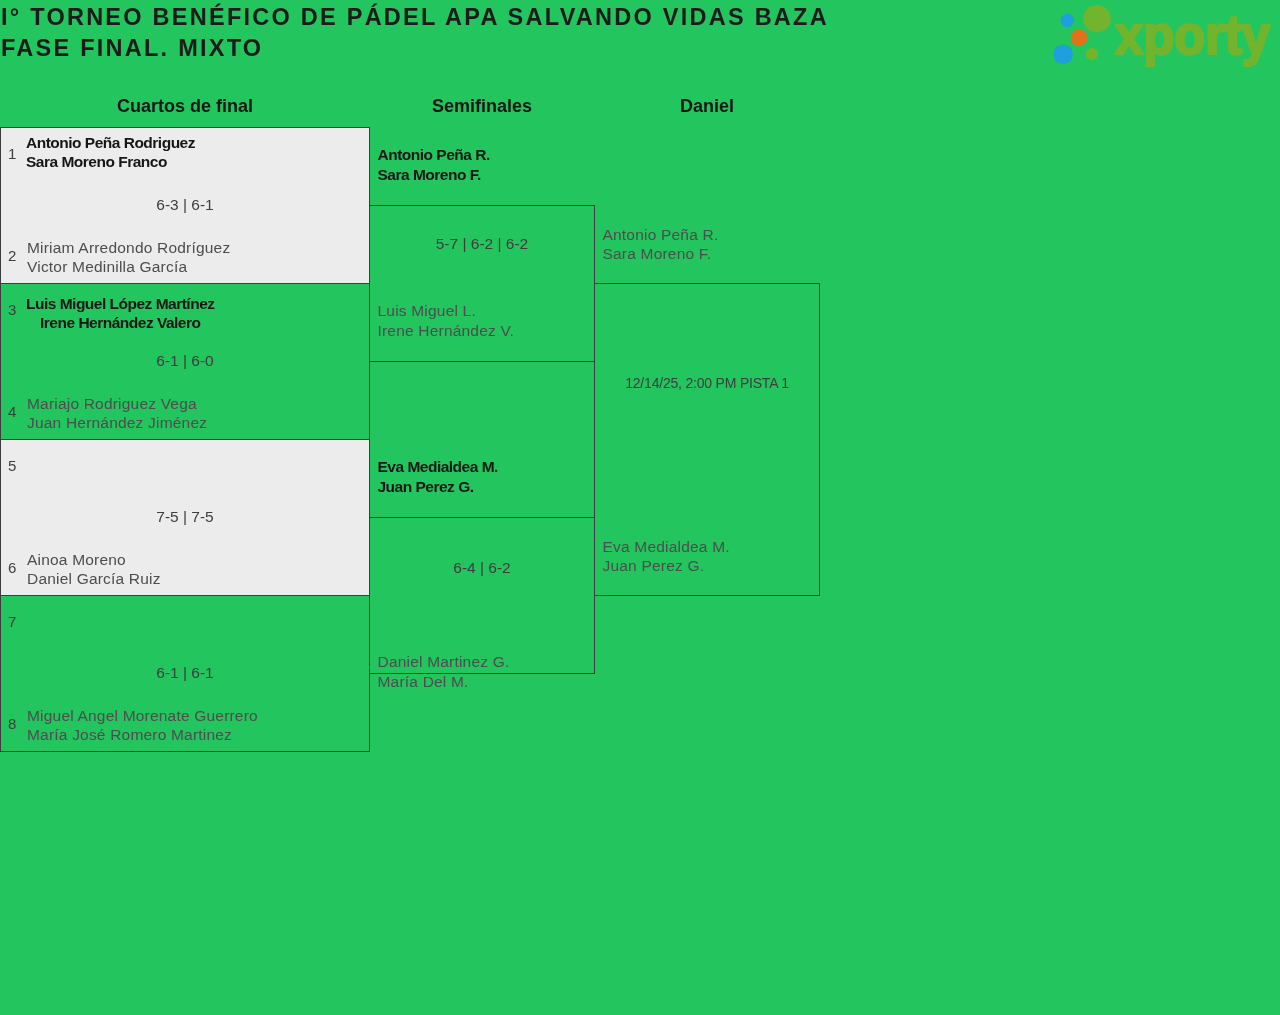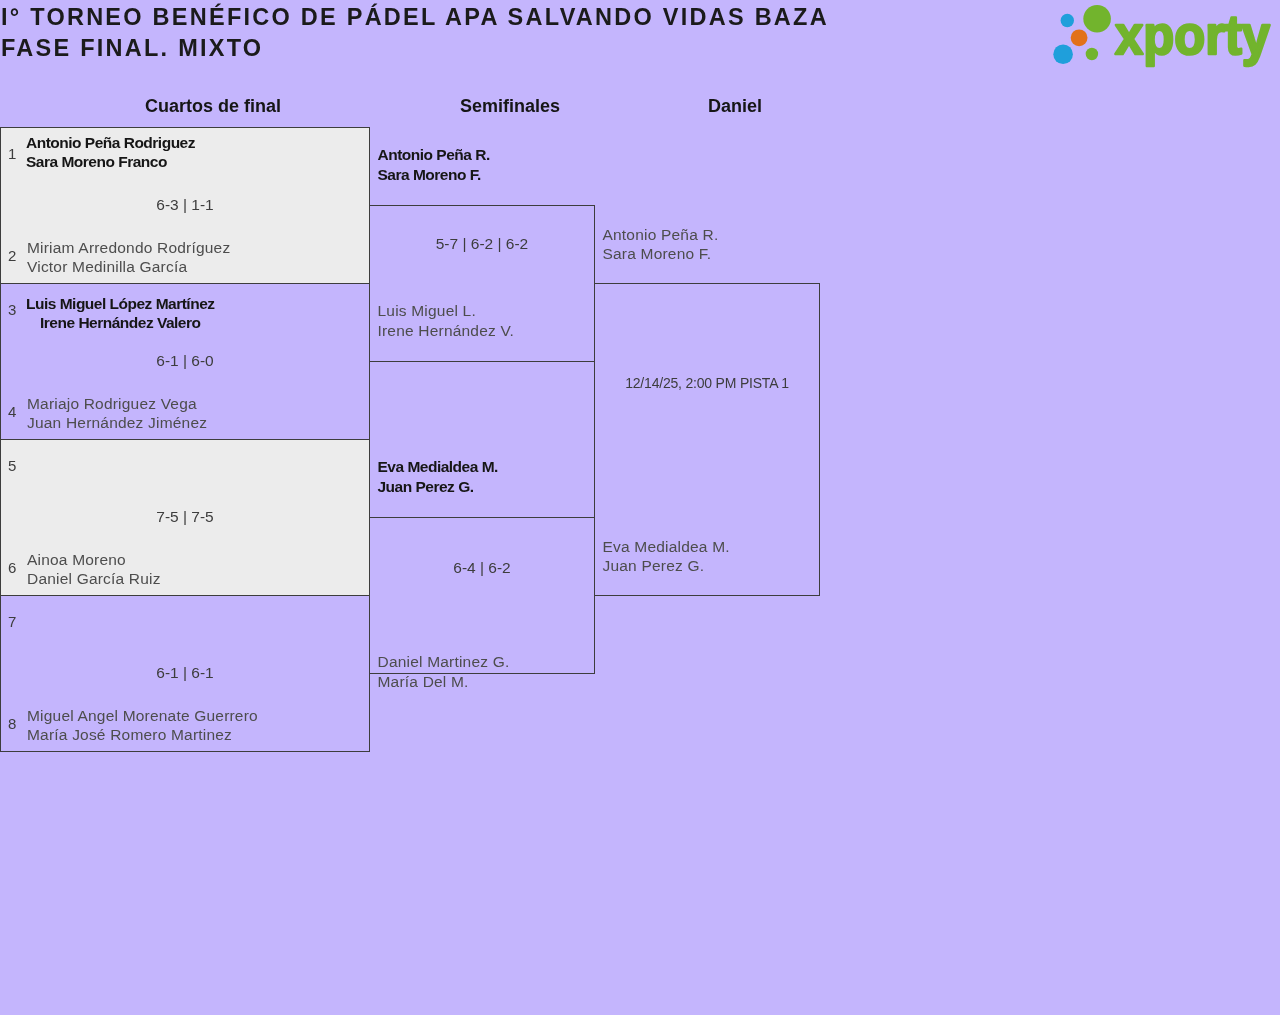--- a/index.html
+++ b/index.html
@@ -1,20 +1,20 @@
 <!DOCTYPE html>
 <html><head>
 <meta charset="utf-8">
 <style>
   html,body{margin:0;padding:0;background:#fff;}
-  .page{position:relative;width:1280px;height:1015px;background:#c4b5fd;overflow:hidden;
+  .page{position:relative;width:1280px;height:1015px;background:#22c55e;overflow:hidden;
         font-family:"Liberation Sans", sans-serif;}
   .abs{position:absolute;}
   .title{left:1px;top:1.7px;font-size:23.5px;line-height:31px;font-weight:700;color:#1b1b1b;letter-spacing:2.25px;}
-  .hdr{font-size:18px;font-weight:700;color:#161616;transform:translateX(-50%);white-space:nowrap;top:96px;margin-left:28px;}
+  .hdr{font-size:18px;font-weight:700;color:#161616;transform:translateX(-50%);white-space:nowrap;top:96px;}
   .fillgrey{background:#ececec;left:1px;width:368px;}
   .hl,.vl{background:#3d3d3d;}
   .name{font-size:15.5px;line-height:19.3px;white-space:nowrap;}
   .w{font-weight:700;color:#161616;letter-spacing:-0.5px;}
   .l{font-weight:400;color:#4d4d4d;letter-spacing:0.2px;}
   .num{font-size:15px;line-height:16px;color:#3d3d3d;left:8px;}
   .score{font-size:15.5px;line-height:19.5px;color:#3d3d3d;transform:translateX(-50%);white-space:nowrap;}
 </style>
 </head>
 <body>
@@ -51,21 +51,21 @@
   <div class="abs hl" style="left:369px;top:205px;width:226px;height:1px;"></div>
   <div class="abs hl" style="left:369px;top:361px;width:226px;height:1px;"></div>
   <div class="abs hl" style="left:369px;top:517px;width:226px;height:1px;"></div>
   <div class="abs hl" style="left:369px;top:673px;width:226px;height:1px;"></div>
 
   <div class="abs hl" style="left:594px;top:283px;width:226px;height:1px;"></div>
   <div class="abs hl" style="left:594px;top:595px;width:226px;height:1px;"></div>
 
   <div class="abs num" style="top:145.7px;">1</div>
   <div class="abs name w" style="left:26px;top:133.2px;">Antonio Peña Rodriguez<br>Sara Moreno Franco</div>
-  <div class="abs score" style="left:185px;top:194.7px;">6-3 | 1-1</div>
+  <div class="abs score" style="left:185px;top:194.7px;">6-3 | 6-1</div>
   <div class="abs num" style="top:248px;">2</div>
   <div class="abs name l" style="left:27px;top:237.5px;">Miriam Arredondo Rodríguez<br>Victor Medinilla García</div>
 
   <div class="abs num" style="top:301.7px;">3</div>
   <div class="abs name w" style="left:26px;top:294px;text-align:center;">Luis Miguel López Martínez<br>Irene Hernández Valero</div>
   <div class="abs score" style="left:185px;top:350.7px;">6-1 | 6-0</div>
   <div class="abs num" style="top:404px;">4</div>
   <div class="abs name l" style="left:27px;top:393.5px;">Mariajo Rodriguez Vega<br>Juan Hernández Jiménez</div>
 
   <div class="abs num" style="top:457.7px;">5</div>

